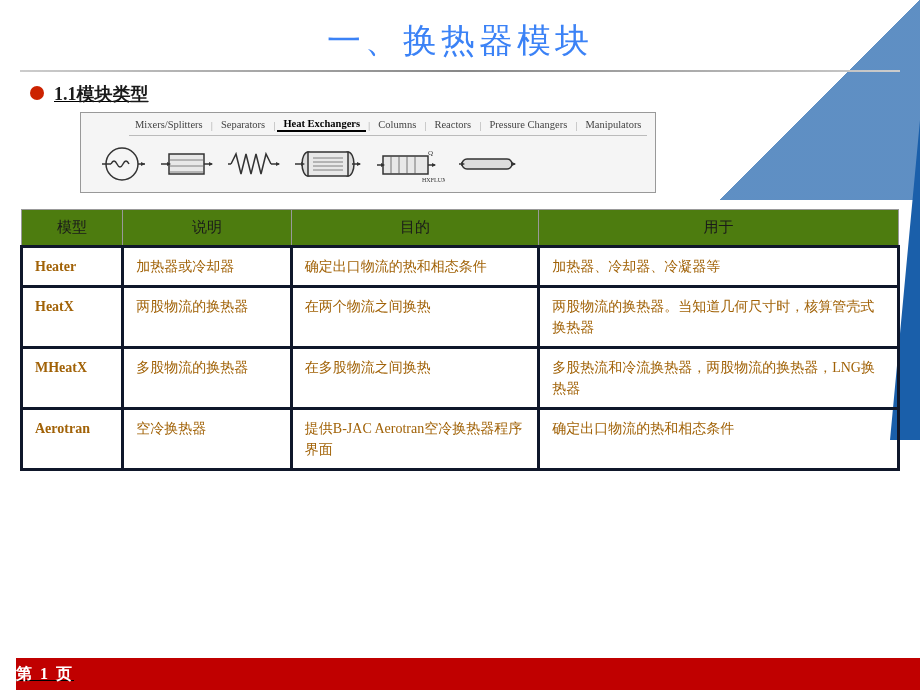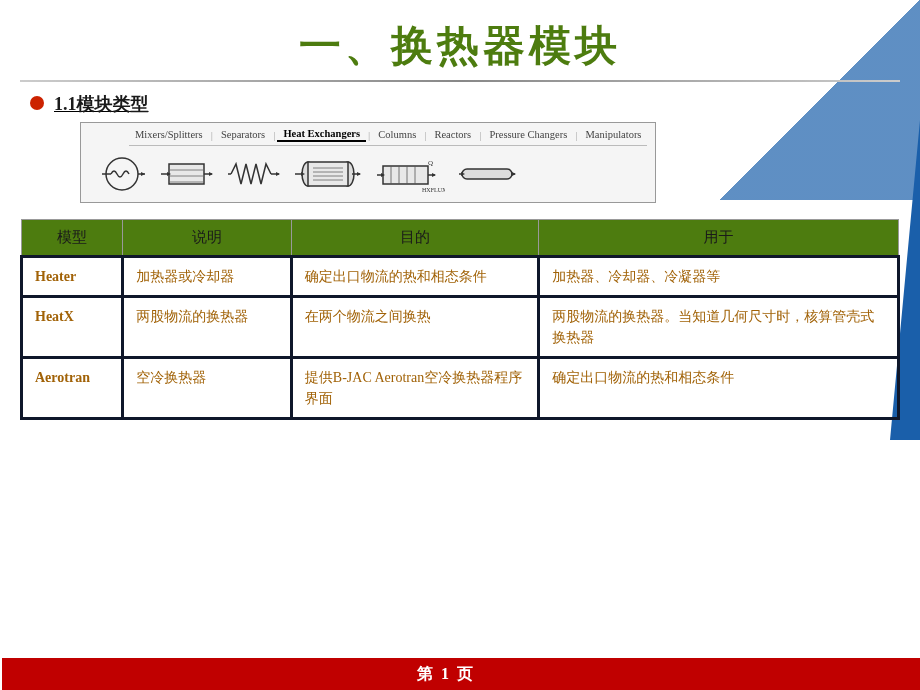--- a/index.html
+++ b/index.html
@@ -27,23 +27,23 @@
     
     .header {
       position: relative;
       z-index: 1;
       padding: 18px 40px 8px 40px;
       display: flex;
       align-items: center;
       justify-content: center;
     }
     .header-title {
-      font-size: 42px;
-      font-weight: bold;
-      color: #4d7c0f;
+      font-size: 34px;
+      font-weight: normal;
+      color: #3b82f6;
       letter-spacing: 4px;
     }
     .header-line {
       position: absolute;
       bottom: 0;
       left: 20px;
       right: 20px;
       height: 2px;
       background: linear-gradient(to right, #ccc, #888, #ccc);
     }
@@ -155,29 +155,30 @@
       width: 220px;
     }
     td:nth-child(4) {
       width: 320px;
     }
 
     
     .footer {
       position: absolute;
       bottom: 0;
-      left: 2px;
+      left: 16px;
       right: 0;
       height: 32px;
       background: #c00000;
       display: flex;
       align-items: center;
-      justify-content: center;
+      justify-content: flex-start;
       padding-right: 30px;
       z-index: 2;
+      text-decoration: underline;
     }
     .footer-text {
       color: #fff;
       font-size: 16px;
       font-weight: bold;
       letter-spacing: 2px;
     }
 
     
     .side-decoration {
@@ -310,20 +311,26 @@
         <td>确定出口物流的热和相态条件</td>
         <td>加热器、冷却器、冷凝器等</td>
       </tr>
       <tr>
         <td>HeatX</td>
         <td>两股物流的换热器</td>
         <td>在两个物流之间换热</td>
         <td>两股物流的换热器。当知道几何尺寸时，核算管壳式换热器</td>
       </tr>
       <tr>
+        <td>MHeatX</td>
+        <td>多股物流的换热器</td>
+        <td>在多股物流之间换热</td>
+        <td>多股热流和冷流换热器，两股物流的换热器，LNG换热器</td>
+      </tr>
+      <tr>
         <td>Aerotran</td>
         <td>空冷换热器</td>
         <td>提供B-JAC Aerotran空冷换热器程序界面</td>
         <td>确定出口物流的热和相态条件</td>
       </tr>
     </tbody>
   </table>
 </div>
 
 <div class="footer">

